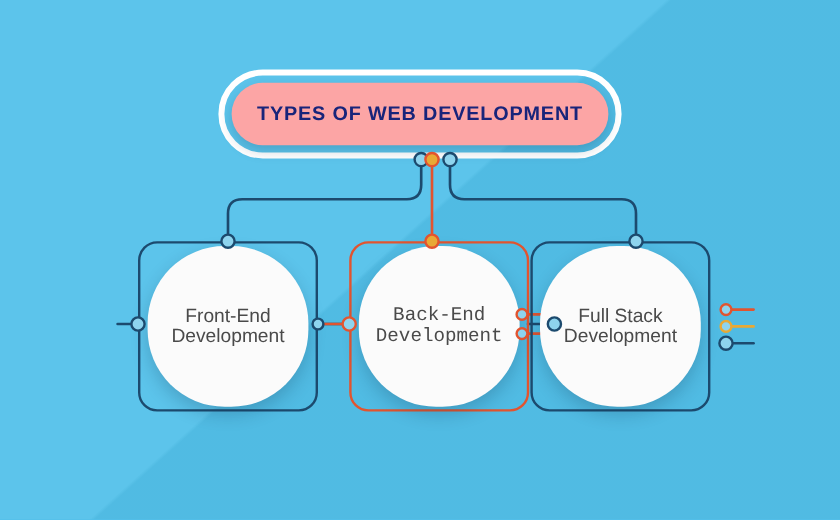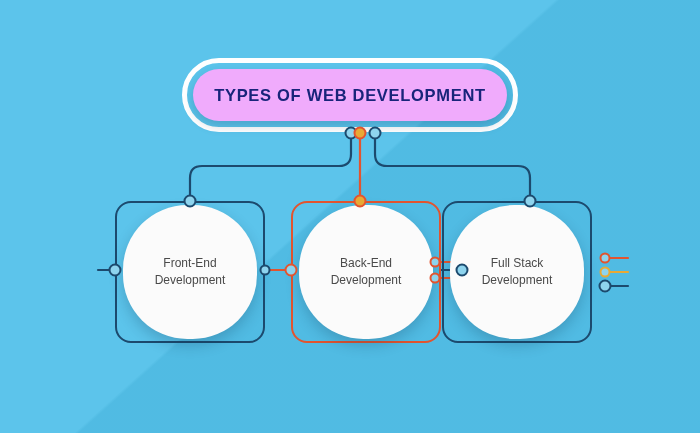--- a/index.html
+++ b/index.html
@@ -47,21 +47,21 @@
     width: 336px;
     height: 74px;
     border: 5px solid #ffffff;
     border-radius: 37px;
     box-sizing: border-box;
     padding: 6px;
   }
   #title-pill {
     width: 100%;
     height: 100%;
-    background: #f0abfc;
+    background: #fca5a5;
     border-radius: 31px;
     box-shadow: 0 5px 11px rgba(10,40,70,0.20);
     display: flex;
     align-items: center;
     justify-content: center;
   }
   #title-text {
     color: #18247a;
     font-size: 16.5px;
     font-weight: bold;
@@ -74,39 +74,40 @@
     position: absolute;
     top: 201px;
     width: 150px;
     height: 142px;
     border-radius: 16px;
     box-sizing: border-box;
     border: 2px solid #1c4a6e;
   }
   .card.accent {
     border-color: #e2542f;
+    font-family: Liberation Mono, monospace;
   }
   .card-squircle {
     position: absolute;
     left: 50%;
     top: 50%;
     transform: translate(-50%, -50%);
     width: 134px;
     height: 134px;
     background: #fbfbfb;
     border-radius: 48%;
     box-shadow: 0 6px 14px rgba(10,40,70,0.22);
     display: flex;
     align-items: center;
     justify-content: center;
     text-align: center;
   }
   .card-label {
     color: #4a4a4a;
-    font-size: 12px;
+    font-size: 16px;
     line-height: 17px;
     white-space: pre-line;
   }
 
   
   .node {
     position: absolute;
     width: 13px;
     height: 13px;
     border-radius: 50%;

